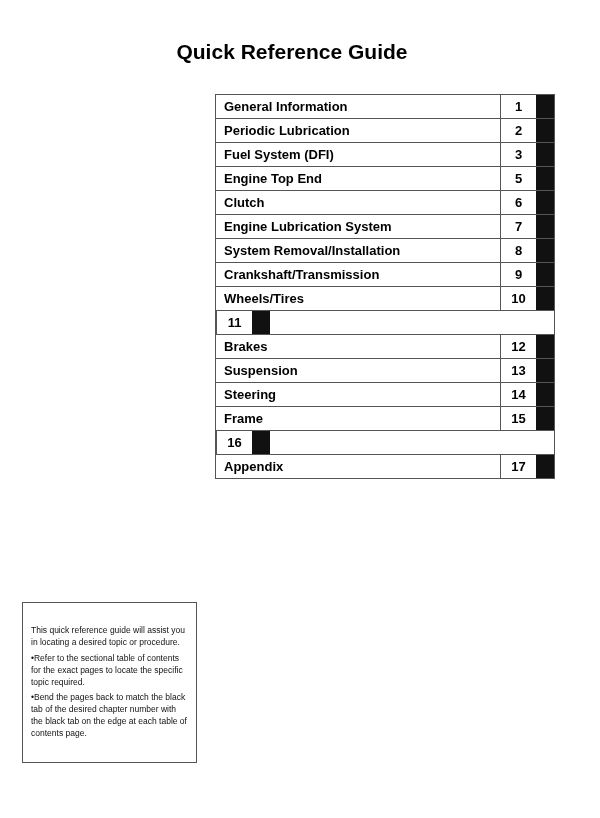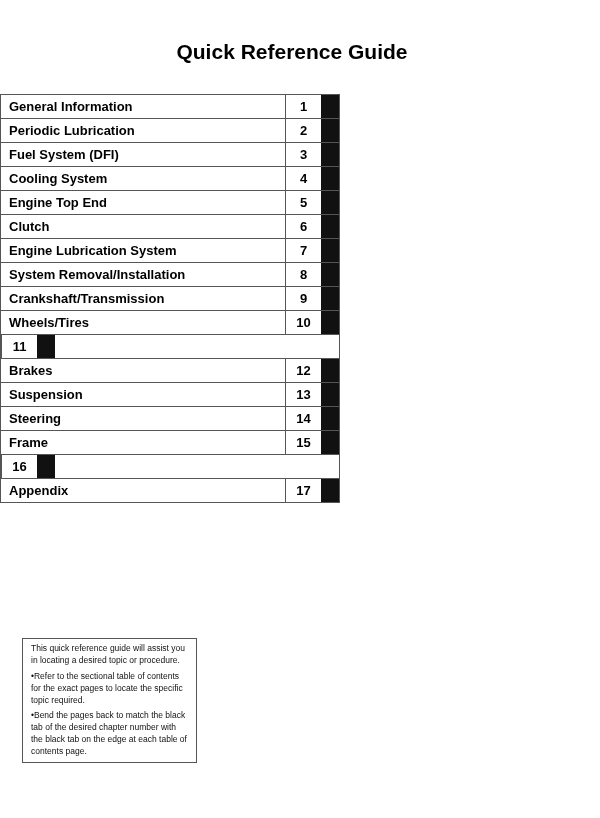--- a/index.html
+++ b/index.html
@@ -18,20 +18,21 @@
 
     .page-title {
       text-align: center;
       font-size: 21px;
       font-weight: bold;
       padding: 40px 16px 30px 0;
       font-family: Arial, Helvetica, sans-serif;
     }
 
     .toc-container {
+      margin-left: 215px;
       width: 340px;
     }
 
     .toc-row {
       display: flex;
       align-items: stretch;
       border: 1px solid #555;
       border-bottom: none;
       background: #fff;
     }
@@ -69,21 +70,21 @@
       align-items: center;
       justify-content: center;
     }
 
     .note-box {
       position: absolute;
       left: 22px;
       bottom: 55px;
       width: 175px;
       border: 1px solid #555;
-      padding: 4px 8px;
+      padding: 22px 8px;
       font-size: 8.5px;
       font-family: Arial, Helvetica, sans-serif;
       line-height: 1.4;
       color: #111;
     }
 
     .note-box p {
       margin-bottom: 4px;
     }
 
@@ -103,25 +104,20 @@
       <div class="toc-tab"></div>
     </div>
     <div class="toc-row">
       <div class="toc-label">Periodic Lubrication</div>
       <div class="toc-number">2</div>
       <div class="toc-tab"></div>
     </div>
     <div class="toc-row">
       <div class="toc-label">Fuel System (DFI)</div>
       <div class="toc-number">3</div>
-      <div class="toc-tab"></div>
-    </div>
-    <div class="toc-row">
-      <div class="toc-label">Cooling System</div>
-      <div class="toc-number">4</div>
       <div class="toc-tab"></div>
     </div>
     <div class="toc-row">
       <div class="toc-label">Engine Top End</div>
       <div class="toc-number">5</div>
       <div class="toc-tab"></div>
     </div>
     <div class="toc-row">
       <div class="toc-label">Clutch</div>
       <div class="toc-number">6</div>

